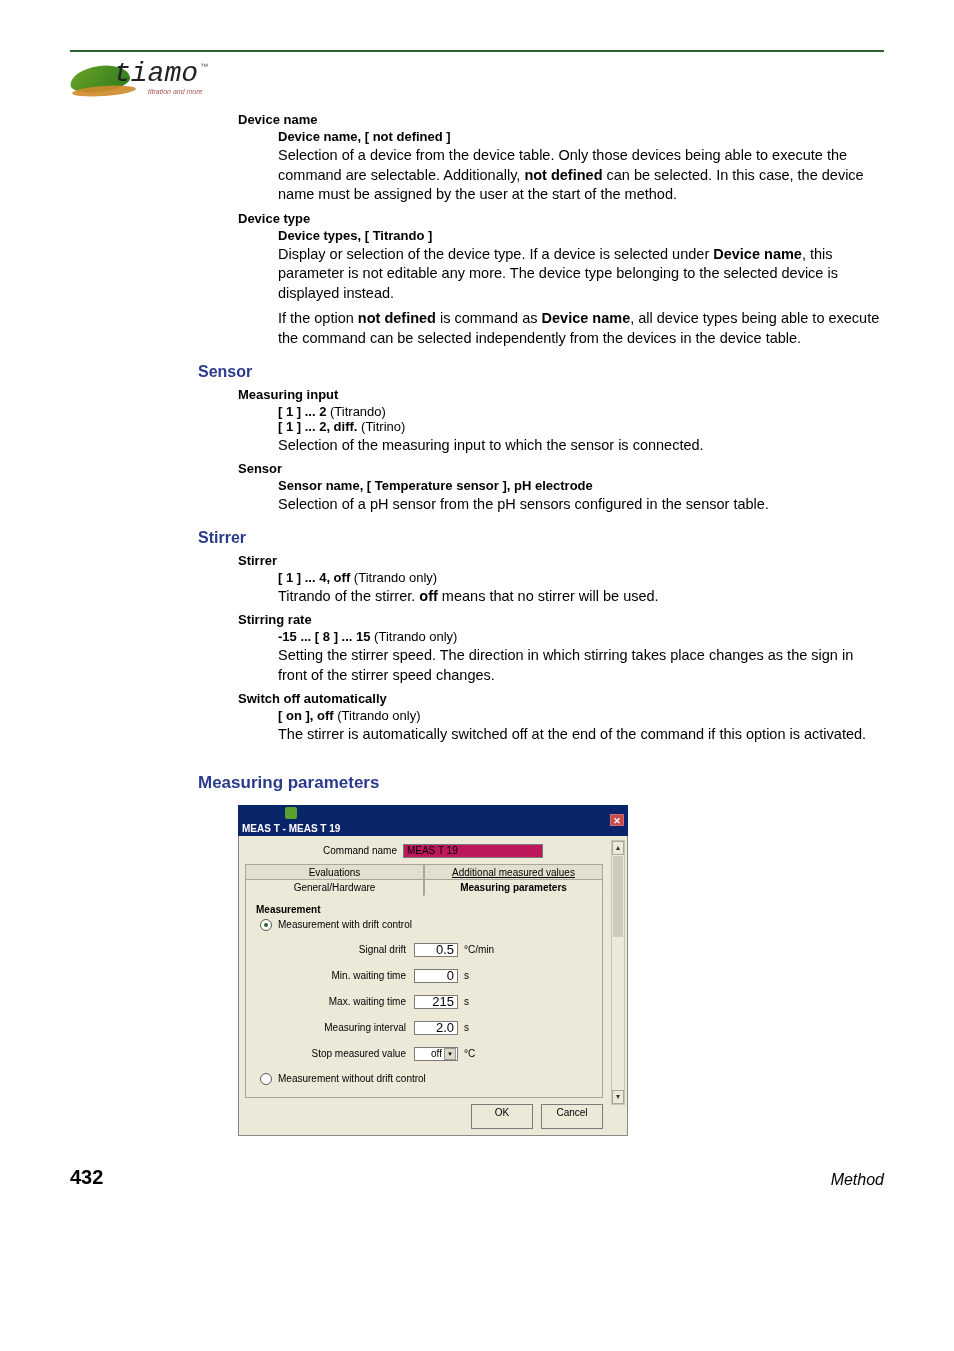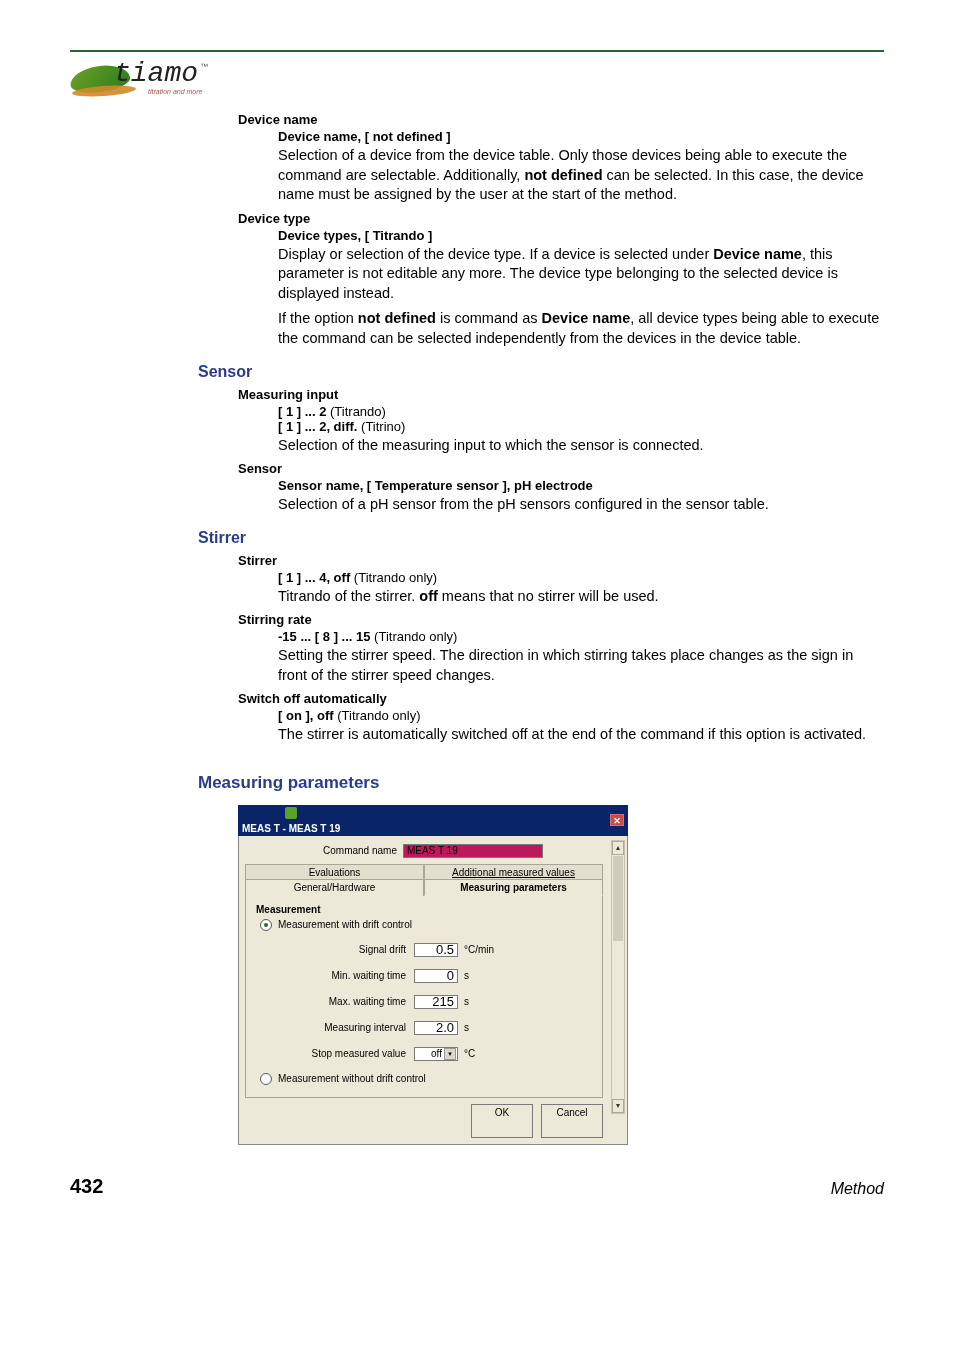--- a/index.html
+++ b/index.html
@@ -302,21 +302,21 @@
     margin-left: 6px;
   }
   .btn-row {
     display: flex;
     justify-content: flex-end;
     gap: 8px;
     margin: 6px 18px 0 0;
   }
   .btn {
     width: 62px;
-    height: 34px;
+    height: 25px;
     font-size: 10px;
     background: #ece9d8;
     border: 1px solid #7a7a7a;
     text-align: center;
     line-height: 16px;
     box-sizing: border-box;
   }
 
   .footer {
     display: flex;

